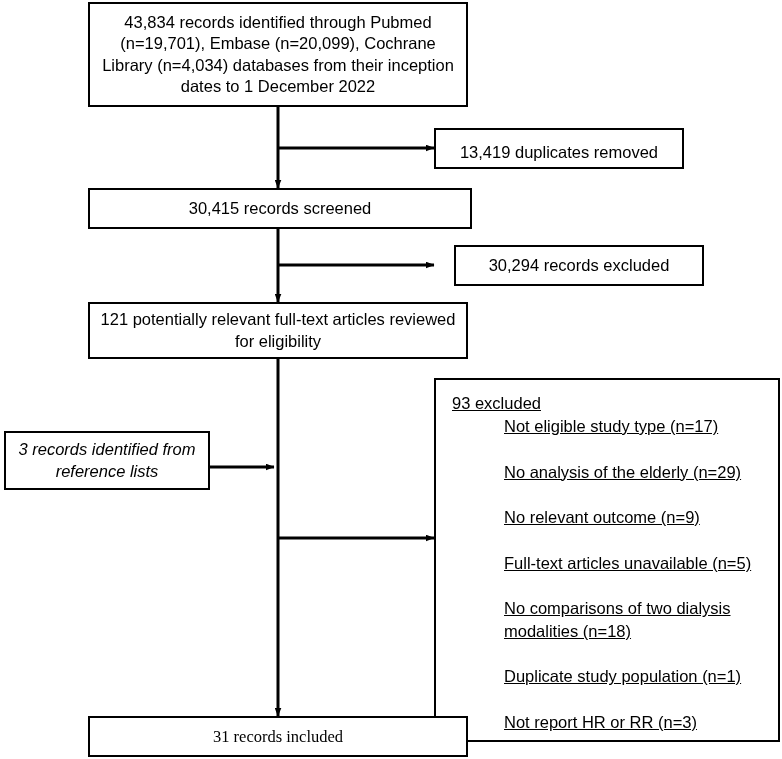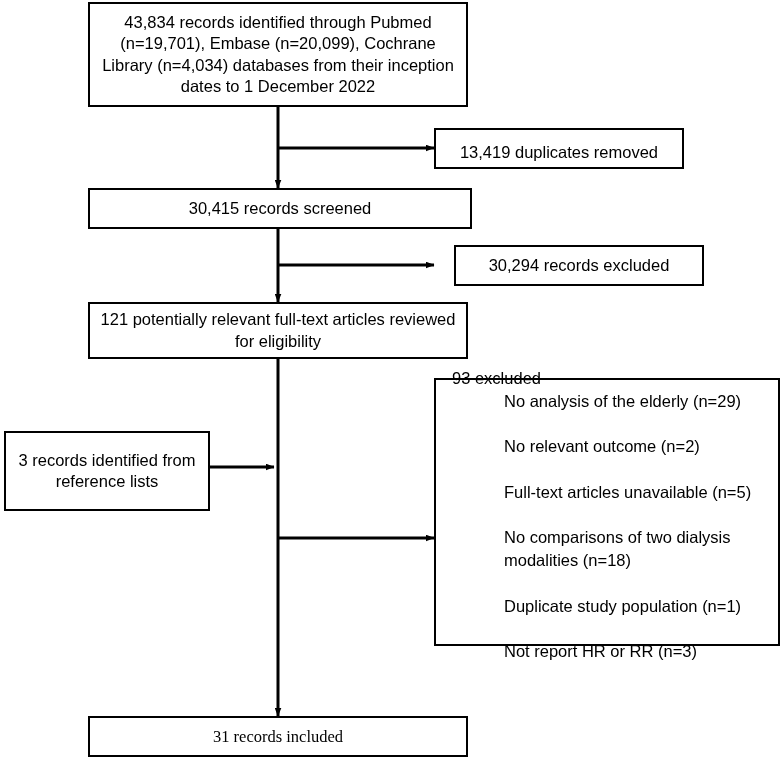--- a/index.html
+++ b/index.html
@@ -49,22 +49,22 @@
     width: 782px;
     height: 759px;
     pointer-events: none;
   }
   
   #box-identification { left: 88px;  top: 2px;   width: 380px; height: 105px; }
   #box-duplicates     { left: 434px; top: 128px; width: 250px; height: 41px; align-items: flex-end; }
   #box-screened       { left: 88px;  top: 188px; width: 384px; height: 41px; }
   #box-excluded       { left: 434px; top: 245px; width: 250px; height: 41px; margin-left: 20px; }
   #box-fulltext       { left: 88px;  top: 302px; width: 380px; height: 57px; }
-  #box-exclusions     { left: 434px; top: 378px; width: 346px; height: 268px; }
-  #box-references     { left: 4px;   top: 431px; width: 206px; height: 80px; }
+  #box-exclusions     { left: 434px; top: 378px; width: 346px; height: 364px; text-decoration: underline; }
+  #box-references     { left: 4px;   top: 431px; width: 206px; height: 59px; font-style: italic; }
   #box-included       { left: 88px;  top: 716px; width: 380px; height: 41px; font-family: Liberation Serif, serif; }
 
   #box-exclusions .txt {
     font-size: 16.5px;
     line-height: 1.38;
     padding: 6px 2px 0 8px;
   }
   .excl-indent {
     display: block;
     padding-left: 52px;
@@ -118,22 +118,23 @@
     <span class="txt">121 potentially relevant full-text articles reviewed for eligibility</span>
   </div>
 
   <div class="box" id="box-references">
     <span class="txt">3 records identified from reference lists</span>
   </div>
 
   <div class="box left-align" id="box-exclusions">
     <span class="txt">
       <span>93 excluded</span>
+      <span class="excl-indent">Not eligible study type (n=17)</span>
       <span class="excl-indent">No analysis of the elderly (n=29)</span>
-      <span class="excl-indent">No relevant outcome (n=2)</span>
+      <span class="excl-indent">No relevant outcome (n=9)</span>
       <span class="excl-indent">Full-text articles unavailable (n=5)</span>
       <span class="excl-indent">No comparisons of two dialysis modalities (n=18)</span>
       <span class="excl-indent">Duplicate study population (n=1)</span>
       <span class="excl-indent">Not report HR or RR (n=3)</span>
     </span>
   </div>
 
   <div class="box" id="box-included">
     <span class="txt">31 records included</span>
   </div>

